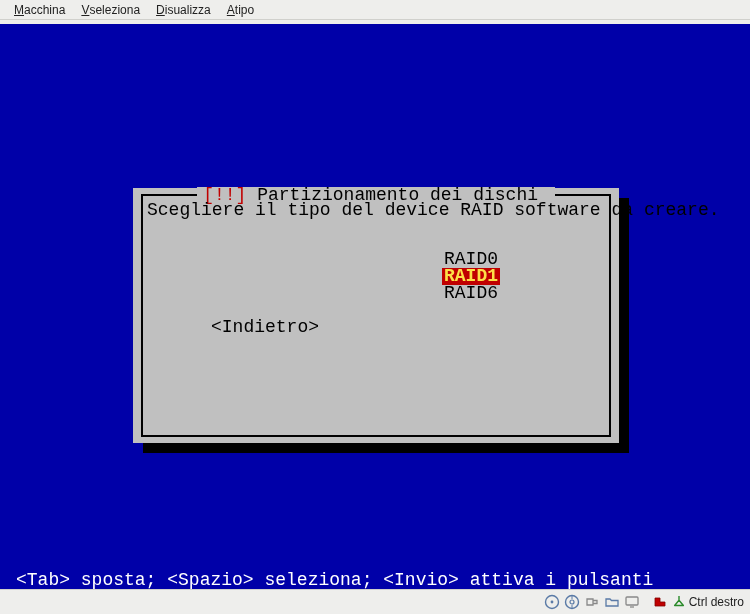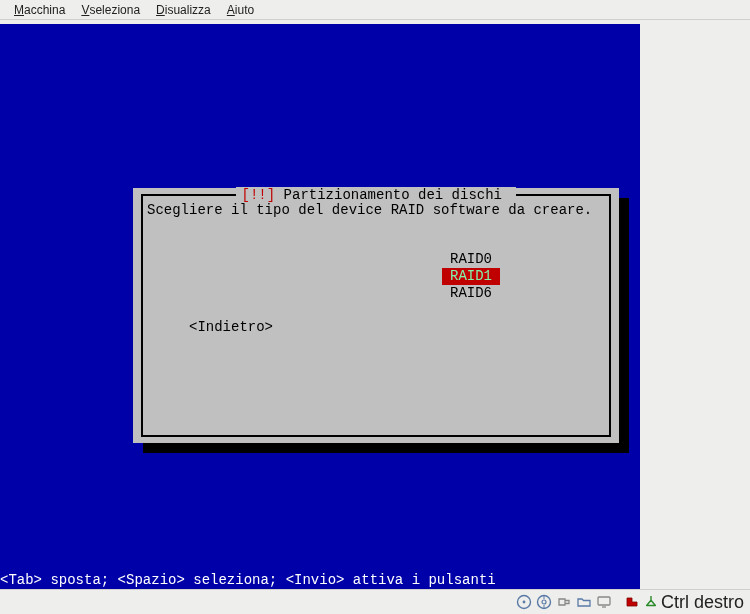--- a/index.html
+++ b/index.html
@@ -25,25 +25,25 @@
   .menubar .item {
     padding: 2px 8px;
     cursor: default;
   }
   .menubar .item .u { text-decoration: underline; }
   
   .console {
     position: absolute;
     top: 24px;
     left: 0;
-    width: 640px;
+    width: 750px;
     height: 565px;
     background: #0000a8;
     font-family: "Courier New", monospace;
-    font-size: 14px;
+    font-size: 18px;
     line-height: 17px;
     color: #c0c0c0;
   }
   
   .shadow {
     position: absolute;
     left: 143px;
     top: 174px;
     width: 486px;
     height: 255px;
@@ -77,60 +77,60 @@
   }
   .red { color: #c00000; }
   .dialog-body {
     position: absolute;
     left: 14px; right: 14px; top: 14px; bottom: 10px;
   }
   .instr { white-space: pre; margin-bottom: 32px; }
   .field { white-space: pre; margin-bottom: 17px; }
   .options { margin-left: 190px; text-align: center; }
   .opt { white-space: pre; cursor: default; padding: 0 2px; display: inline-block; min-width: 58px; }
-  .opt.selected { background: #c00000; color: #86efac; }
-  .back { margin-top: 17px; margin-left: 42px; white-space: pre; cursor: default; display: inline-block; }
+  .opt.selected { background: #c00000; color: #fde047; font-weight: bold; }
+  .back { margin-top: 17px; margin-left: 64px; white-space: pre; cursor: default; display: inline-block; }
   
   .hintbar {
     position: absolute;
     left: 0; right: 0; bottom: 0;
     height: 17px;
     color: #fff;
     white-space: pre;
-    padding-left: 0;
+    padding-left: 16px;
   }
   
   .statusbar {
     position: absolute;
     left: 0; bottom: 0;
     width: 750px;
     height: 25px;
     background: #eeeeec;
     border-top: 1px solid #d0d0cc;
     display: flex;
     align-items: center;
     justify-content: flex-end;
     padding: 0 6px;
     gap: 4px;
-    font-size: 18px;
+    font-size: 12px;
     color: #444;
   }
   .statusbar .icon { width: 16px; height: 16px; display: flex; align-items: center; justify-content: center; }
   .statusbar .sep { width: 4px; }
   .hostkey { display: flex; align-items: center; gap: 3px; color: #222; }
   svg { display: block; }
 </style>
 </head>
 <body>
 
 <div class="menubar">
   <div class="item"><span class="u">M</span><span>acchina</span></div>
   <div class="item"><span class="u">V</span><span>seleziona</span></div>
   <div class="item"><span class="u">D</span><span>isualizza</span></div>
-  <div class="item"><span class="u">A</span><span>iuto</span></div>
+  <div class="item"><span class="u">A</span><span>tipo</span></div>
 </div>
 
 <div class="console">
 
   <div class="shadow"></div>
 
   <div class="dialog">
     <div class="dialog-border">
       <div class="dialog-title-wrap">
         <span class="dialog-title"><span class="red">[!!]</span> <span>Partizionamento dei dischi</span> </span>

